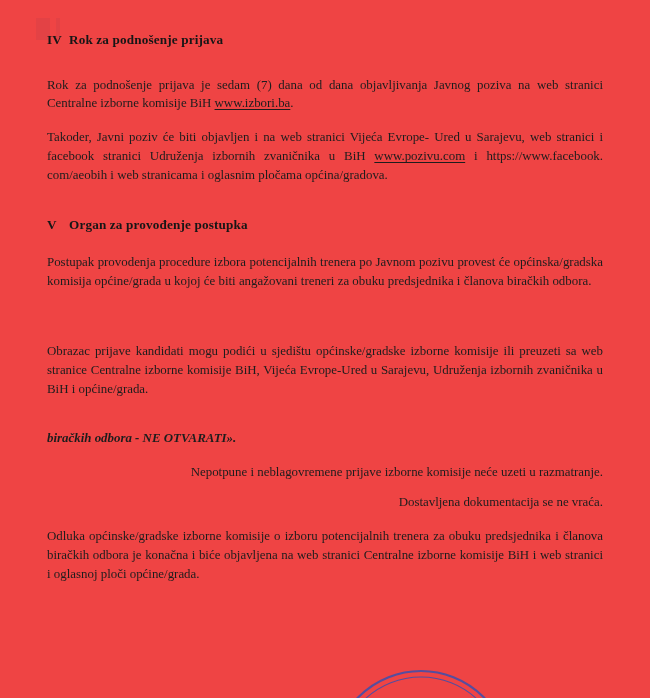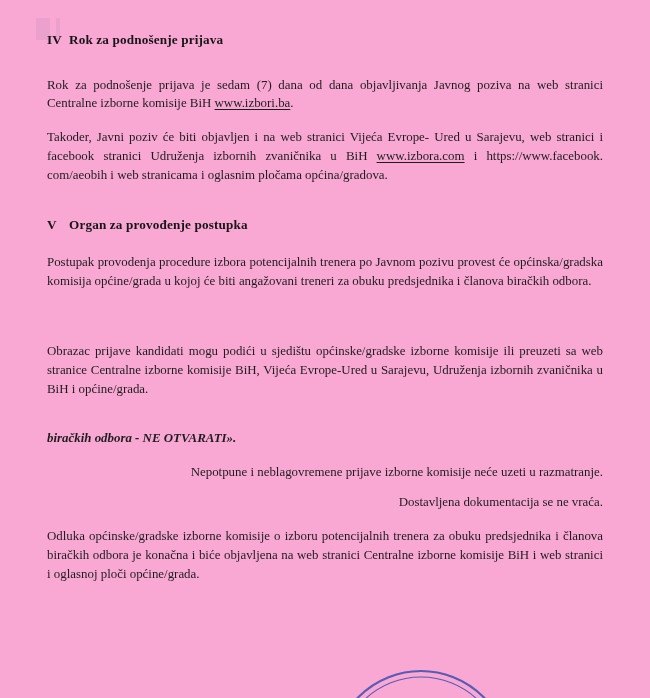--- a/index.html
+++ b/index.html
@@ -8,21 +8,21 @@
     background: #ffffff;
   }
   body {
     font-family: "Liberation Serif", "DejaVu Serif", serif;
     color: #1b1b1b;
   }
   #page {
     position: relative;
     width: 650px;
     height: 698px;
-    background: #f9a8d4;
+    background: #ef4444;
     overflow: hidden;
   }
   
   #watermark {
     position: absolute;
     left: 36px;
     top: 18px;
     width: 120px;
     height: 22px;
     opacity: 0.055;
@@ -116,21 +116,21 @@
     <p class="heading">
       <span class="numeral">IV</span><span>Rok za podnošenje prijava</span>
     </p>
 
     <div class="sp-h1"></div>
 
     <p class="para"><span>Rok za podnošenje prijava je sedam (7) dana od dana objavljivanja Javnog poziva na web stranici Centralne izborne komisije BiH </span><u class="link">www.izbori.ba</u><span>.</span></p>
 
     <div class="sp-p"></div>
 
-    <p class="para"><span>Takoder, Javni poziv će biti objavljen i na web stranici Vijeća Evrope- Ured u Sarajevu, web stranici i facebook stranici Udruženja izbornih zvaničnika u BiH </span><u class="link">www.izbora.com</u><span> i </span><span>https://www.facebook. com/aeobih i web stranicama i oglasnim pločama općina/gradova.</span></p>
+    <p class="para"><span>Takoder, Javni poziv će biti objavljen i na web stranici Vijeća Evrope- Ured u Sarajevu, web stranici i facebook stranici Udruženja izbornih zvaničnika u BiH </span><u class="link">www.pozivu.com</u><span> i </span><span>https://www.facebook. com/aeobih i web stranicama i oglasnim pločama općina/gradova.</span></p>
 
     <div class="sp-big"></div>
 
     <p class="heading">
       <span class="numeral">V</span><span>Organ za provođenje postupka</span>
     </p>
 
     <div class="sp-h2"></div>
 
     <p class="para">Postupak provodenja procedure izbora potencijalnih trenera po Javnom pozivu provest će općinska/gradska komisija općine/grada u kojoj će biti angažovani treneri za obuku predsjednika i članova biračkih odbora.</p>

